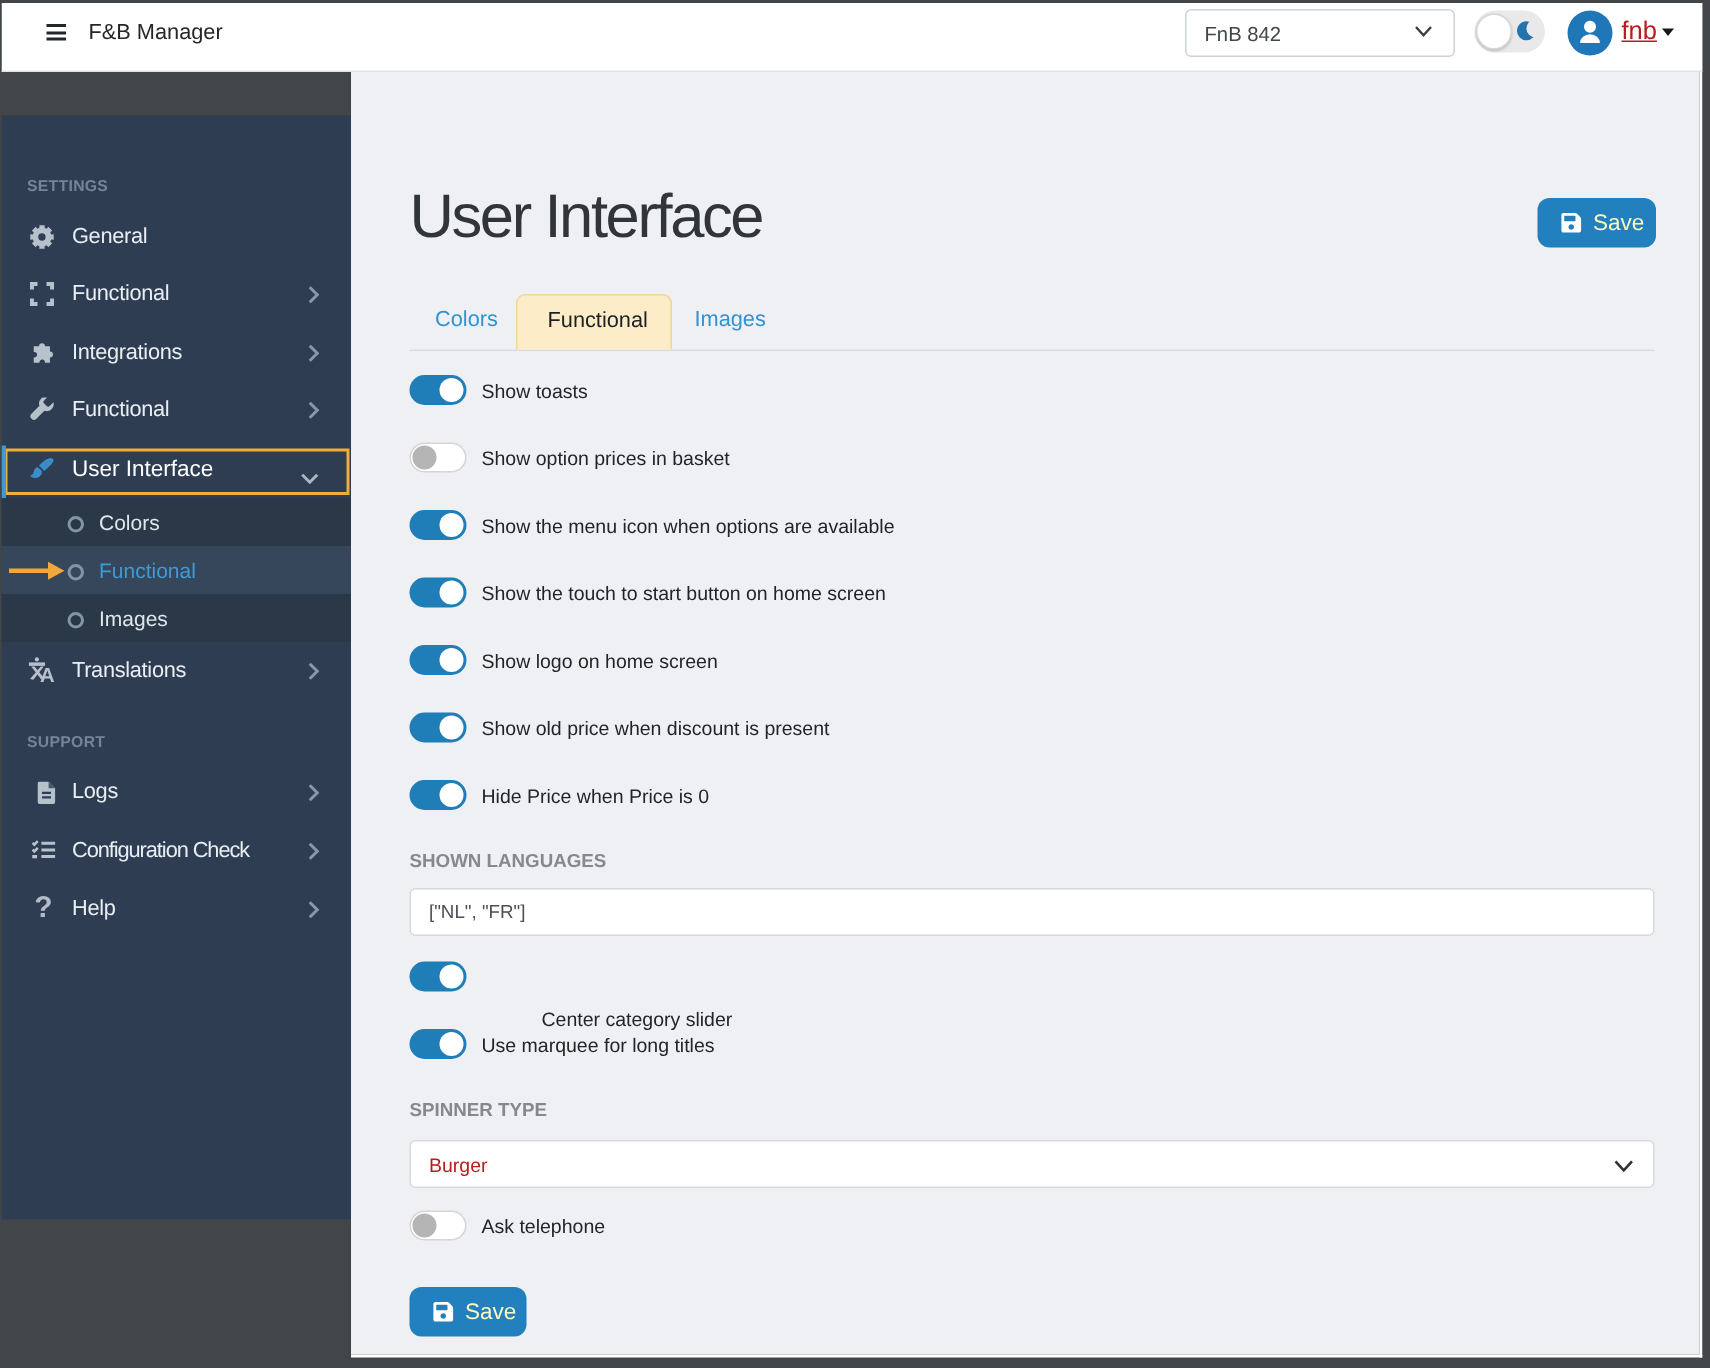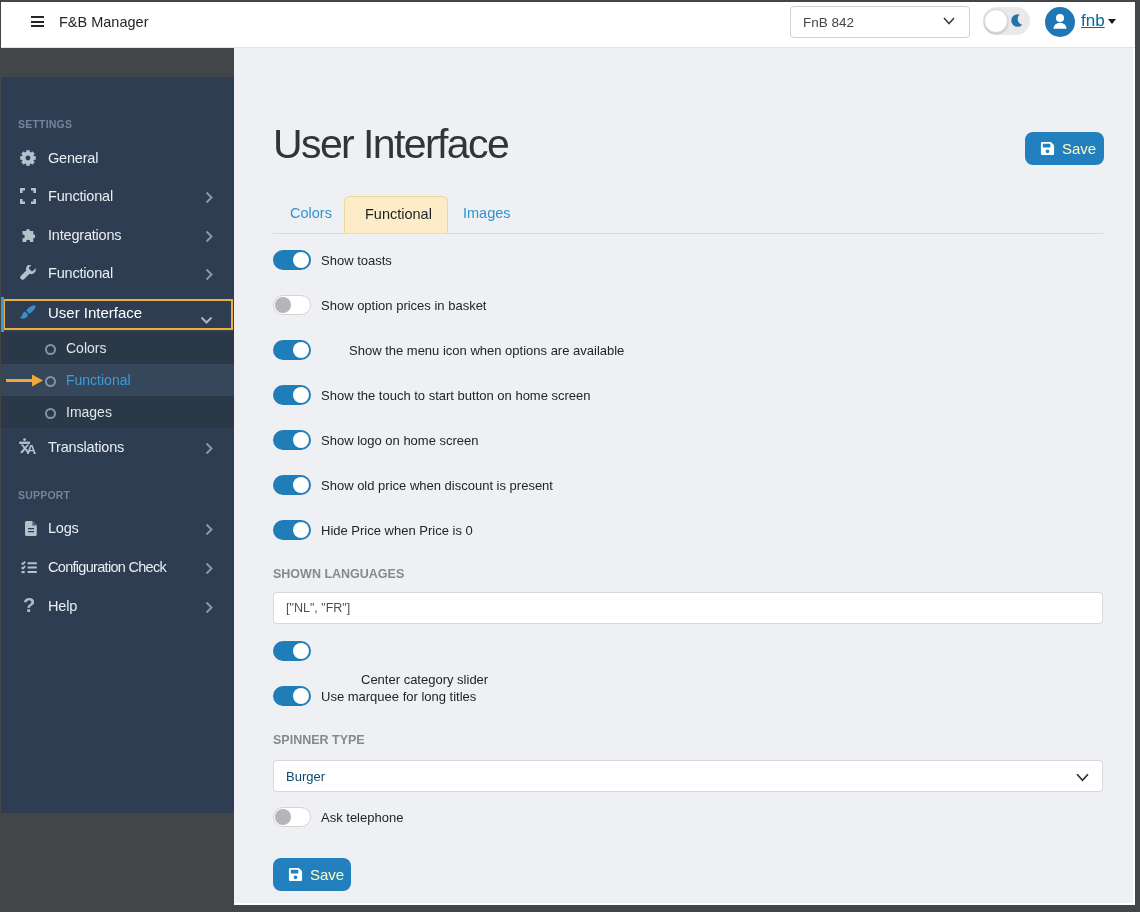--- a/index.html
+++ b/index.html
@@ -12,21 +12,21 @@
 #burger{position:absolute;left:30px;top:14px;width:13px;height:11px;}
 #burger div{height:2px;background:#23272b;margin-bottom:2.6px;}
 #brand{position:absolute;left:58px;top:12px;font-size:14.5px;color:#23272b;font-weight:400;}
 #venue{position:absolute;left:789px;top:4px;width:178px;height:30px;border:1px solid #cdd2d6;border-radius:4px;background:#fff;}
 #venue span{position:absolute;left:12px;top:8px;font-size:13.5px;color:#41464b;}
 #venue svg{position:absolute;right:14px;top:10px;}
 #dm{position:absolute;left:982px;top:5px;width:47px;height:28px;border-radius:14px;background:#e9e9e9;}
 #dm .knob{position:absolute;left:1px;top:2px;width:24px;height:24px;border-radius:50%;background:#fff;border:1px solid #d7d7d7;box-sizing:border-box;box-shadow:0 1px 2px rgba(0,0,0,.2);}
 #dm svg{position:absolute;left:26px;top:5px;}
 #avatar{position:absolute;left:1044px;top:5px;width:30px;height:30px;border-radius:50%;background:#2077b8;}
-#uname{position:absolute;left:1080px;top:9px;font-size:17px;color:#0369a1;text-decoration:underline;}
+#uname{position:absolute;left:1080px;top:9px;font-size:17px;color:#b91c1c;text-decoration:underline;}
 #caret{position:absolute;left:1107px;top:17px;width:0;height:0;border-left:4px solid transparent;border-right:4px solid transparent;border-top:5px solid #17191c;}
 
 #side{position:absolute;left:0;top:46px;width:233px;height:736px;background:#2f3d52;margin-top:29px;}
 .shead{position:absolute;left:17px;font-size:10.5px;font-weight:bold;letter-spacing:0.2px;color:#75849a;}
 .nav{position:absolute;left:0;width:233px;height:39px;}
 .nav .ic{position:absolute;left:18px;top:11px;width:18px;height:18px;text-align:center;}
 .nav .tx{position:absolute;left:47px;top:11px;font-size:14.5px;letter-spacing:-0.2px;color:#e9eef3;}
 .nav .ch{position:absolute;right:21px;top:13px;}
 .sub{position:absolute;left:0;width:233px;height:32px;background:#2a3848;}
 .sub .dot{position:absolute;left:44px;top:12px;width:7px;height:7px;border:2px solid #8494a7;border-radius:50%;}
@@ -197,21 +197,21 @@
         <i></i>
       </div>
       <div class="lab" style="top:205px;">Show toasts</div>
     <div class="tog off" style="top:247px;">
         <i></i>
       </div>
       <div class="lab" style="top:250px;">Show option prices in basket</div>
     <div class="tog on" style="top:292px;">
         <i></i>
       </div>
-      <div class="lab" style="top:295px;margin-left:28px;">Show the menu icon when options are available</div>
+      <div class="lab" style="top:295px;">Show the menu icon when options are available</div>
     <div class="tog on" style="top:337px;">
         <i></i>
       </div>
       <div class="lab" style="top:340px;">Show the touch to start button on home screen</div>
     <div class="tog on" style="top:382px;">
         <i></i>
       </div>
       <div class="lab" style="top:385px;">Show logo on home screen</div>
     <div class="tog on" style="top:427px;">
         <i></i>
@@ -228,21 +228,21 @@
     <div class="tog on" style="top:593px;">
         <i></i>
       </div>
       <div class="lab" style="top:624px;margin-left:40px;">Center category slider</div>
     <div class="tog on" style="top:638px;">
         <i></i>
       </div>
       <div class="lab" style="top:641px;">Use marquee for long titles</div>
     <div class="flab" style="top:685px;">SPINNER TYPE</div>
     <div class="inp" style="top:712px;">
-        <span style="font-size:13px;color:#0c4a6e;">Burger</span>
+        <span style="font-size:13px;color:#b91c1c;">Burger</span>
         <svg width="13" height="9" viewBox="0 0 13 9">
           <path d="M1 1.2 L6.5 7.2 L12 1.2" stroke="#2c3136" stroke-width="1.7" fill="none"></path>
         </svg>
       </div>
     <div class="tog off" style="top:759px;">
         <i></i>
       </div>
       <div class="lab" style="top:762px;">Ask telephone</div>
     <div class="btn" id="save2">
         <svg width="15" height="15" viewBox="0 0 448 512">

